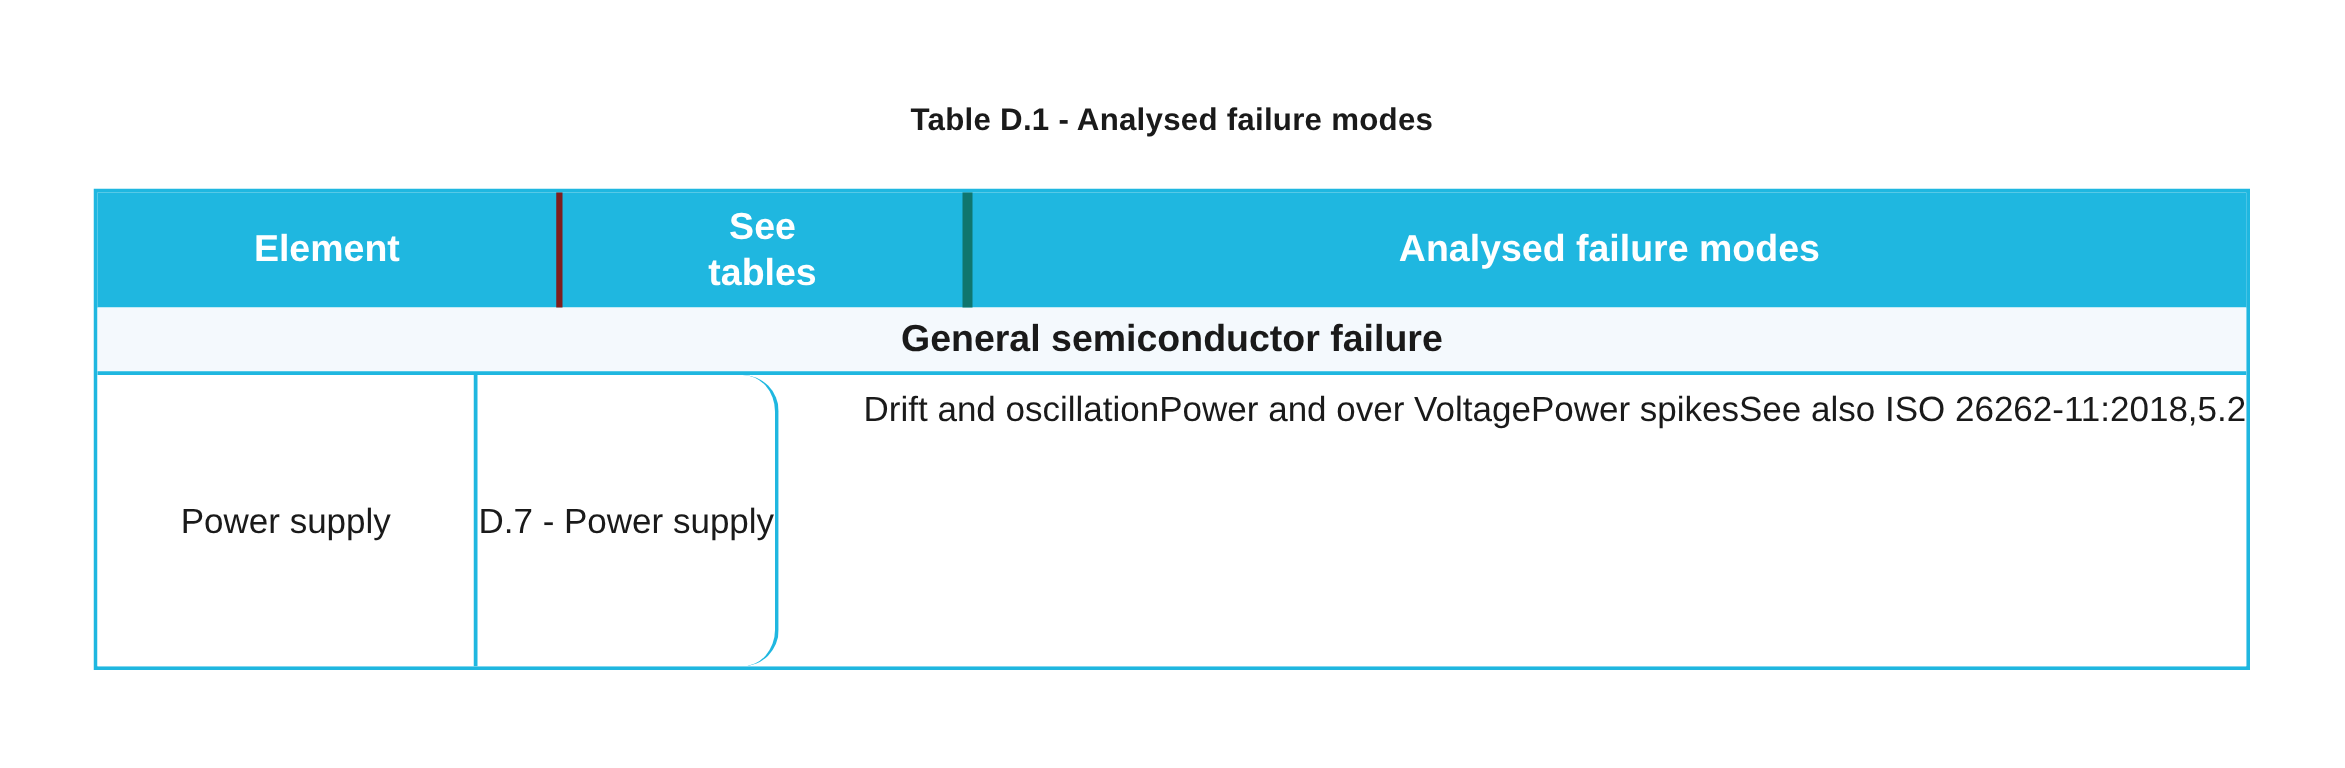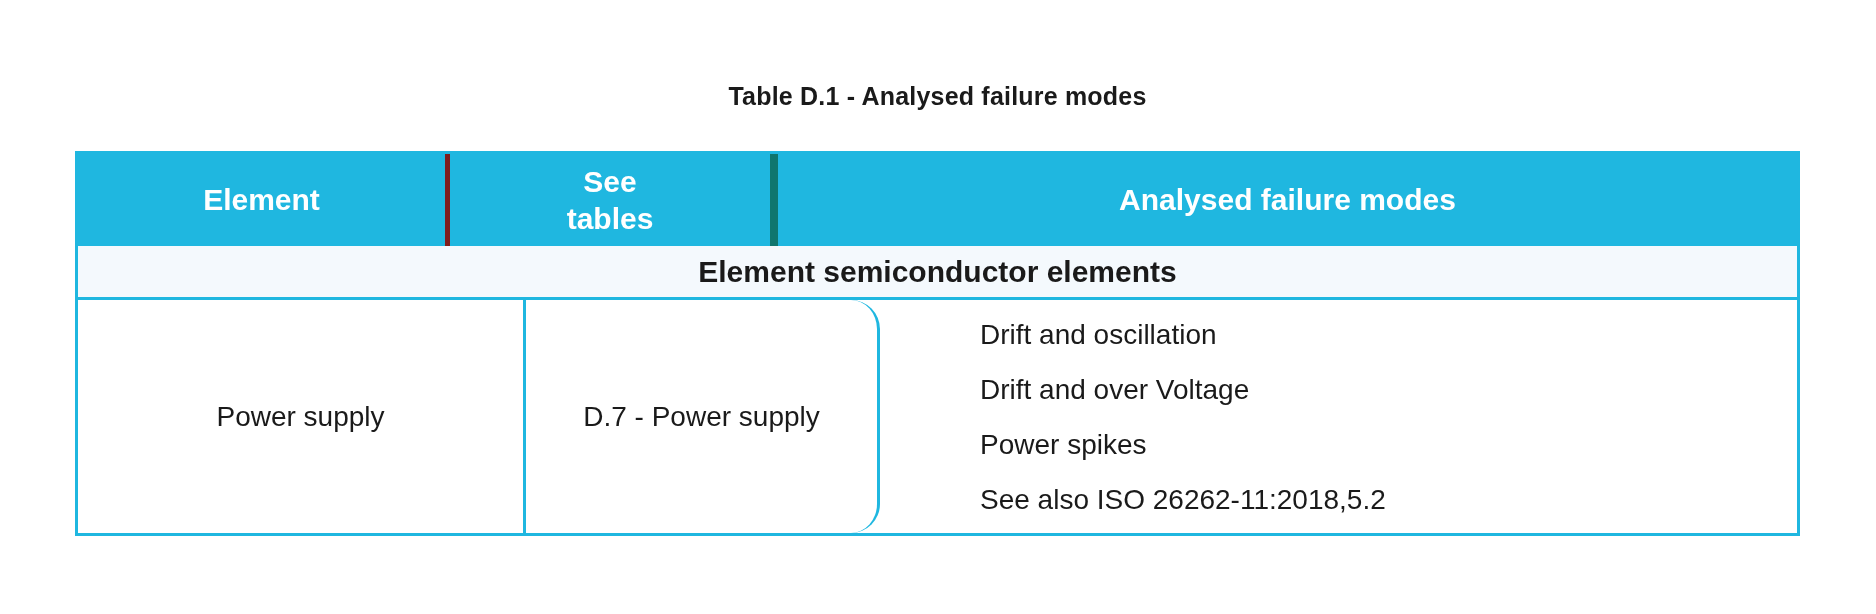--- a/index.html
+++ b/index.html
@@ -90,23 +90,23 @@
     border-right: 3px solid #1fb7e0;
     display: flex;
     align-items: center;
     justify-content: center;
     text-align: center;
     border-radius: 29px;
   }
   .dcell.c3 {
     flex: 1;
     display: flex;
-    flex-direction: column;
+    flex-direction: row;
     justify-content: center;
-    padding-left: 100px;
+    padding-left: 68px;
   }
   .fm-line {
     line-height: 55px;
     white-space: nowrap;
   }
 </style>
 </head>
 <body>
 
 <div class="page">
@@ -116,29 +116,29 @@
   <div class="ftable">
 
     <div class="hrow">
       <div class="hcell c1">Element</div>
       <div class="hcell c2">See
 tables</div>
       <div class="hcell c3">Analysed failure modes</div>
     </div>
 
     <div class="srow">
-      <span>Element semiconductor elements</span>
+      <span>General semiconductor failure</span>
     </div>
 
     <div class="drow">
       <div class="dcell c1">Power supply</div>
       <div class="dcell c2">D.7 - Power supply</div>
       <div class="dcell c3">
         <div class="fm-line">Drift and oscillation</div>
-        <div class="fm-line">Drift and over Voltage</div>
+        <div class="fm-line">Power and over Voltage</div>
         <div class="fm-line">Power spikes</div>
         <div class="fm-line">See also ISO 26262-11:2018,5.2</div>
       </div>
     </div>
 
   </div>
 
 </div>
 
 </body></html>

